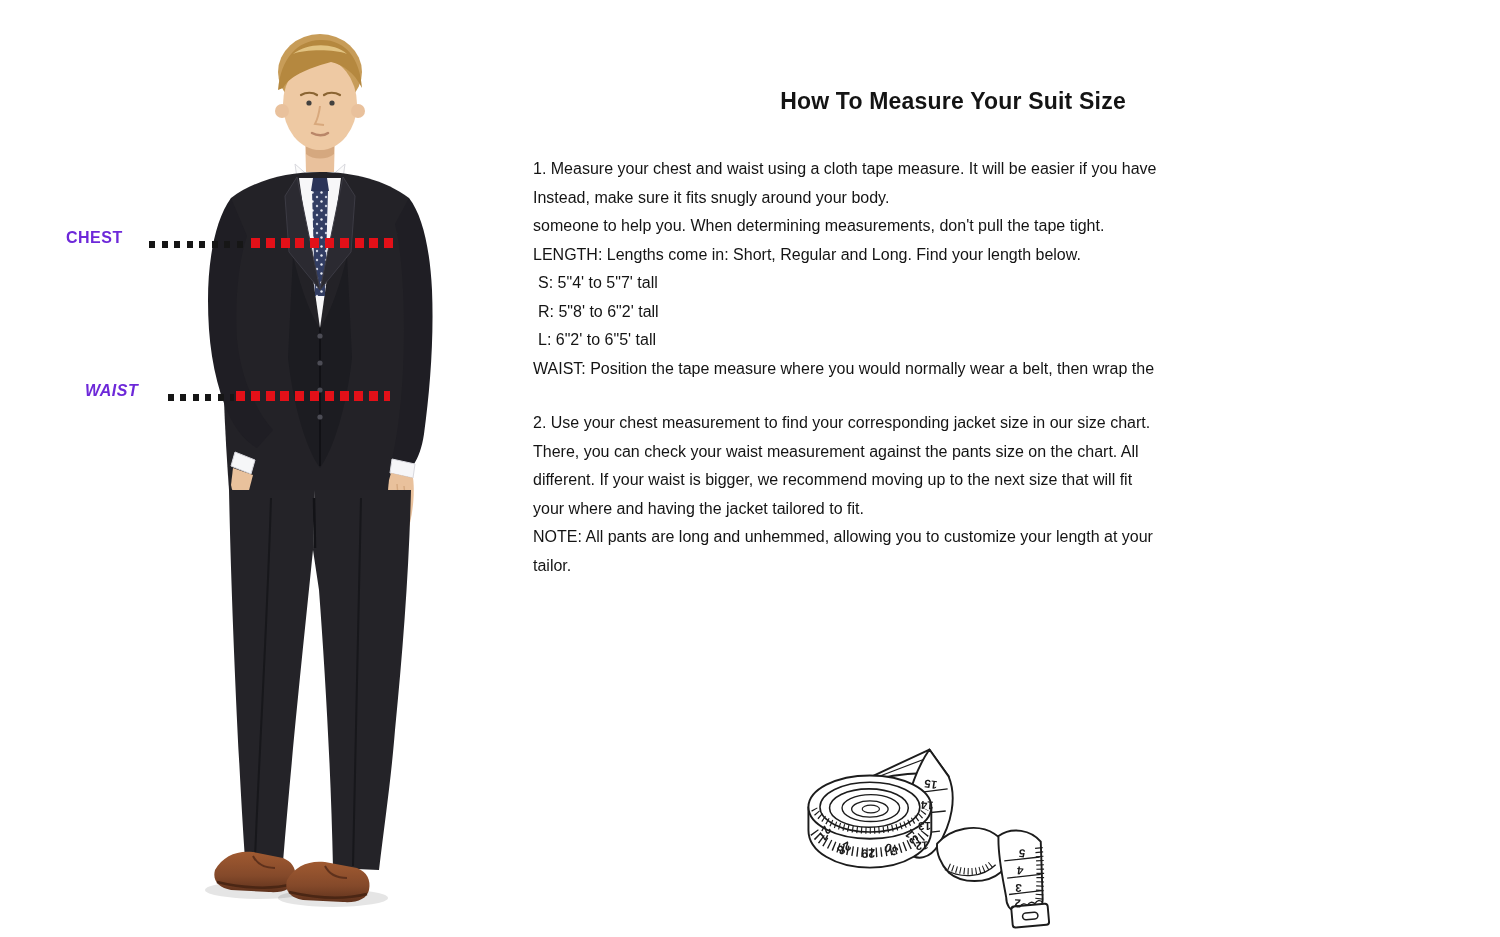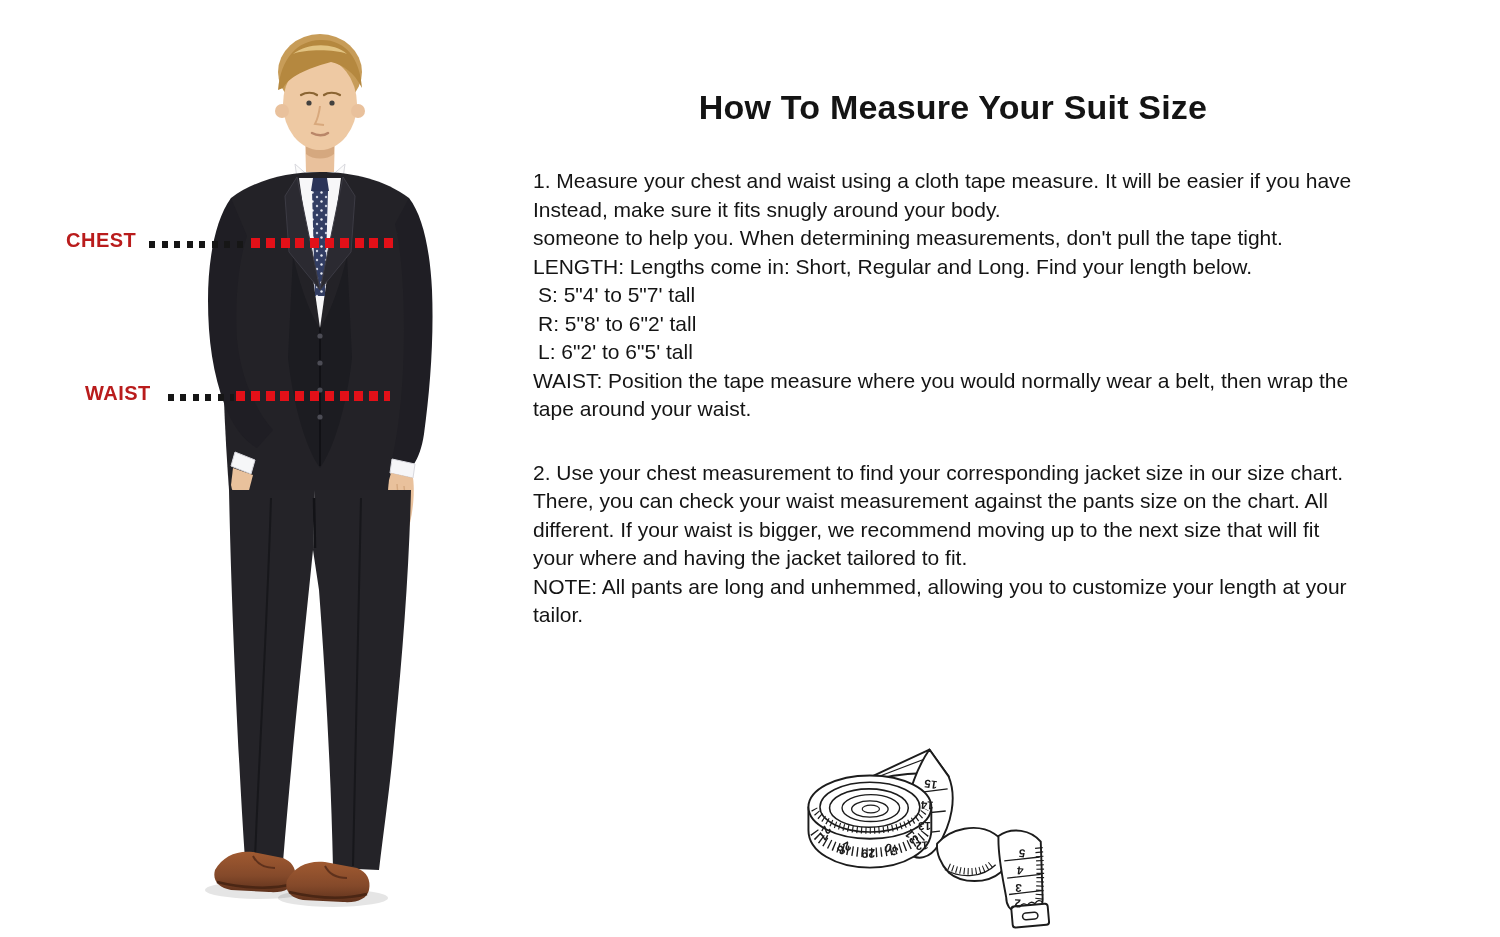--- a/index.html
+++ b/index.html
@@ -6,44 +6,44 @@
   html,body { background:#ffffff; }
   .page {
     position:relative; width:1500px; height:937px; background:#ffffff;
     overflow:hidden; font-family:"Liberation Sans","DejaVu Sans",sans-serif; color:#141414;
   }
 
   
   .man-svg { position:absolute; left:175px; top:28px; width:280px; height:880px; }
 
   .measure-label {
-    position:absolute; font-size:20px; font-weight:bold; letter-spacing:0.5px; color:#b91c1c;
+    position:absolute; font-size:16px; font-weight:bold; letter-spacing:0.5px; color:#6d28d9;
   }
   .chest-label { left:66px;  top:229px; }
-  .waist-label { left:85px;  top:382px; }
+  .waist-label { left:85px;  top:382px;font-style:italic; }
 
   .dotline { position:absolute; }
   .dot-black { background:repeating-linear-gradient(90deg,#161616 0 6px,transparent 6px 12.5px); }
   .dot-red   { background:repeating-linear-gradient(90deg,#e31018 0 9px,transparent 9px 14.8px); }
   .chest-black { left:149px; top:241px; width:100px; height:7px;  }
   .chest-red   { left:251px; top:238px; width:147px; height:10px; }
   .waist-black { left:168px; top:394px; width:66px;  height:7px;  }
   .waist-red   { left:236px; top:391px; width:154px; height:10px; }
 
   
   .text-col { position:absolute; left:533px; top:88px; width:900px; }
   .page-title {
-    font-size:34px; font-weight:bold; text-align:center;
+    font-size:23px; font-weight:bold; text-align:center;
     margin:0 60px 40px 0; letter-spacing:0.2px;
   }
-  .body-block { font-size:21px; line-height:28.5px; }
+  .body-block { font-size:16px; line-height:28.5px; }
   .line { white-space:nowrap; }
   .indent { padding-left:5px; }
   .mt-sm { }
-  .mt-md { margin-top:35px; }
+  .mt-md { margin-top:26px; }
   .mt-lg { }
 
   
   .tape-svg { position:absolute; left:780px; top:738px; width:318px; height:192px; }
   .tape-num { font-family:"Liberation Sans","DejaVu Sans",sans-serif; font-weight:bold; fill:#1b1b1b; }
 </style>
 </head>
 <body>
 
 <div class="page">
@@ -150,21 +150,20 @@
     <div class="body-block mt-sm">
       <div class="line">LENGTH: Lengths come in: Short, Regular and Long. Find your length below.</div>
       <div class="line indent">S: 5"4' to 5"7' tall</div>
       <div class="line indent">R: 5"8' to 6"2' tall</div>
       <div class="line indent">L: 6"2' to 6"5' tall</div>
     </div>
 
 
     <div class="body-block">
       <div class="line">WAIST: Position the tape measure where you would normally wear a belt, then wrap the</div>
-      <div class="line">tape around your waist.</div>
     </div>
 
     <div class="body-block mt-md">
       <div class="line">2. Use your chest measurement to find your corresponding jacket size in our size chart.</div>
       <div class="line">There, you can check your waist measurement against the pants size on the chart. All</div>
       <div class="line">different. If your waist is bigger, we recommend moving up to the next size that will fit</div>
       <div class="line">your where and having the jacket tailored to fit.</div>
     </div>
 
     <div class="body-block mt-lg">

